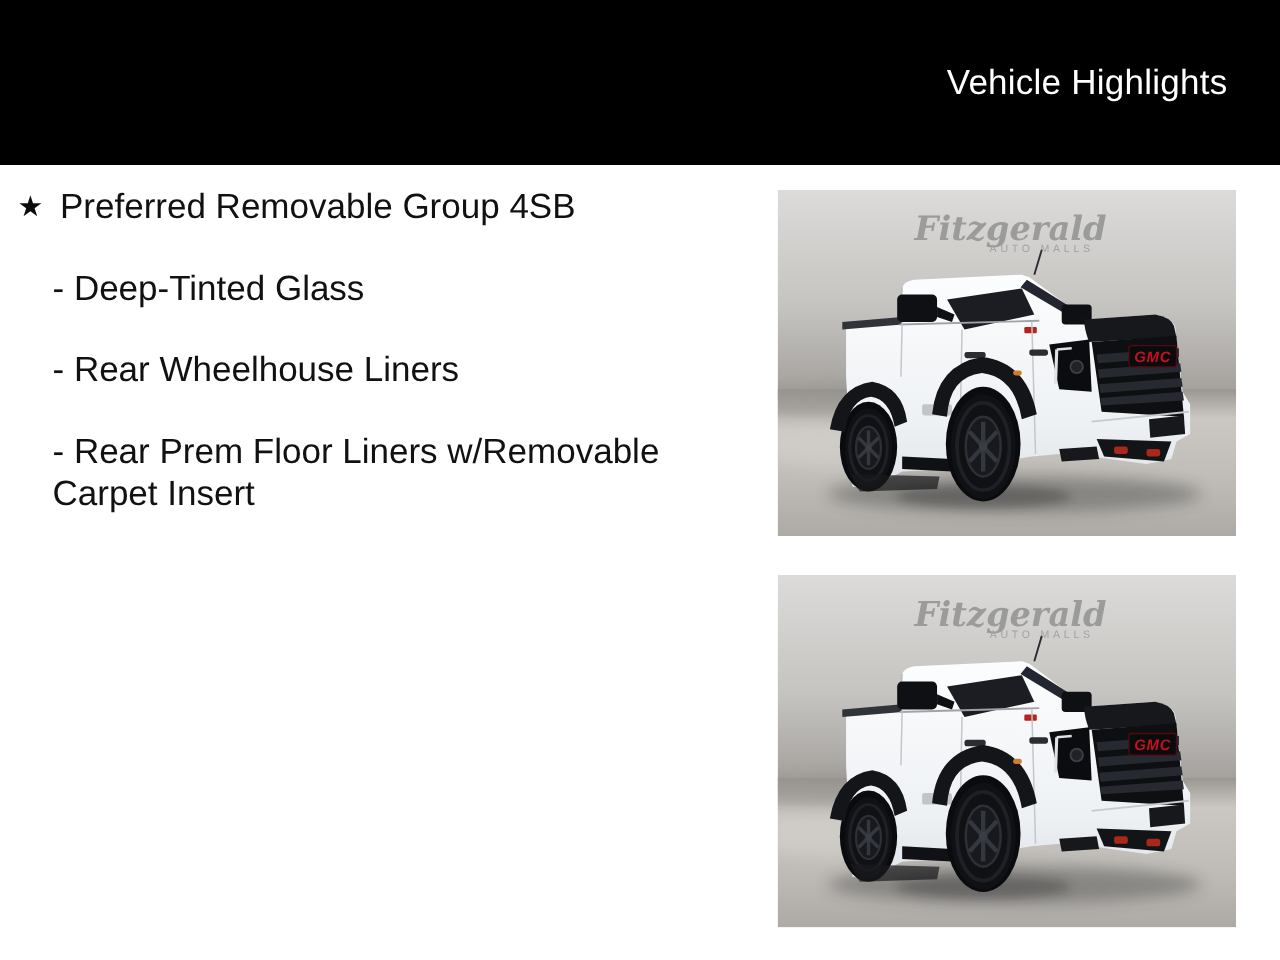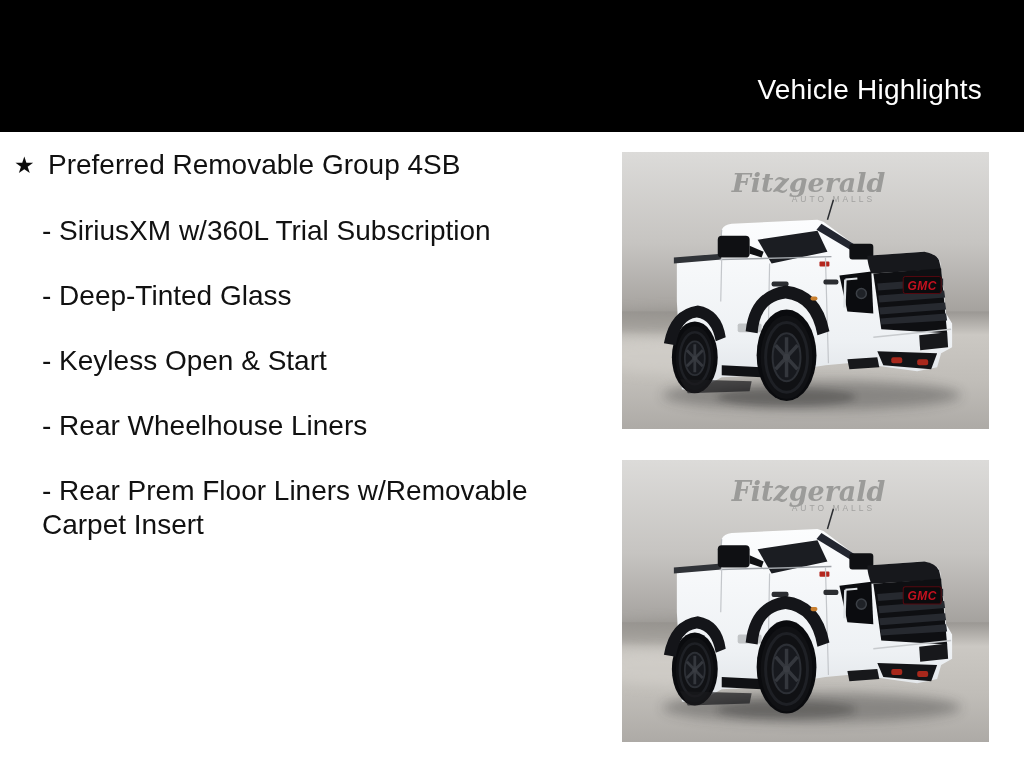--- a/index.html
+++ b/index.html
@@ -1,21 +1,21 @@
 <!DOCTYPE html>
 <html><head>
 <meta charset="utf-8">
 <style>
   html,body{margin:0;padding:0;background:#ffffff;}
   .page{position:relative;width:1024px;height:768px;background:#ffffff;overflow:hidden;
         font-family:"Liberation Sans",sans-serif;color:#111;}
   
   .header{position:absolute;left:0;top:0;width:1024px;height:132px;background:#000000;}
   .header-title{position:absolute;right:42px;top:49px;font-size:28px;line-height:34px;
-                color:#ffffff;letter-spacing:.2px;white-space:nowrap;margin-top:24px;}
+                color:#ffffff;letter-spacing:.2px;white-space:nowrap;}
   
   .highlights{position:absolute;left:14px;top:148px;width:590px;}
   .main-line{display:flex;align-items:flex-start;font-size:28px;line-height:34px;margin:0 0 32px 0;}
   .star{flex:0 0 34px;font-size:23px;line-height:34px;color:#0b0b0b;}
   .main-text{flex:1;}
   .sub-item{margin:0 0 31px 28px;font-size:28px;line-height:34px;white-space:pre-line;}
   
   .photo{position:absolute;left:622px;width:367px;}
   .photo svg{display:block;width:100%;height:100%;}
   #photo1{top:152px;height:277px;}
@@ -28,23 +28,21 @@
 
   <div class="header">
     <div class="header-title">Vehicle Highlights</div>
   </div>
 
   <div class="highlights">
     <div class="main-line">
       <span class="star">★</span>
       <span class="main-text">Preferred Removable Group 4SB</span>
     </div>
-    <div class="sub-item">- SiriusXM w/360L Trial Subscription</div>
     <div class="sub-item">- Deep-Tinted Glass</div>
-    <div class="sub-item">- Keyless Open &amp; Start</div>
     <div class="sub-item">- Rear Wheelhouse Liners</div>
     <div class="sub-item">- Rear Prem Floor Liners w/Removable
 Carpet Insert</div>
   </div>
 
   <svg width="0" height="0" style="position:absolute" aria-hidden="true">
     <defs>
       <linearGradient id="wallG" x1="0" y1="0" x2="0" y2="1">
         <stop offset="0" stop-color="#dcdbd9"></stop>
           <stop offset=".55" stop-color="#c6c4c1"></stop>

